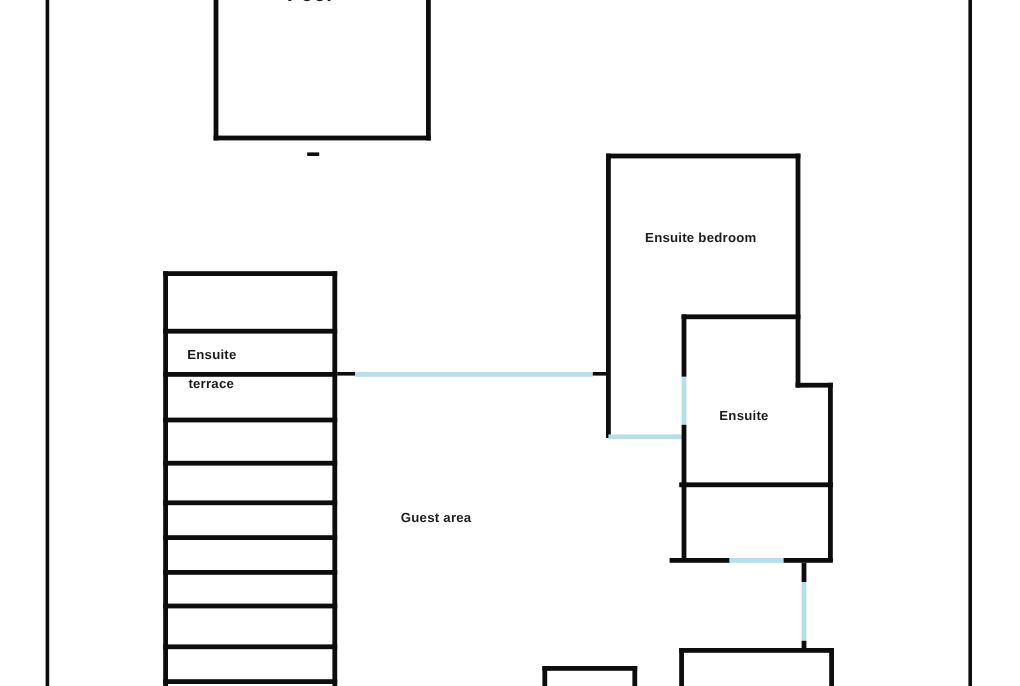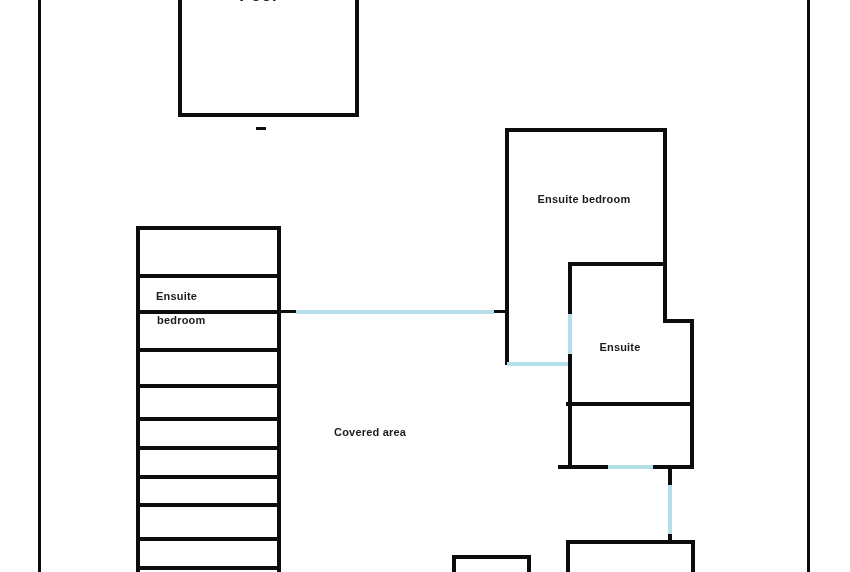--- a/index.html
+++ b/index.html
@@ -60,27 +60,27 @@
   <div class="wall" style="left:136px; top:310px; width:145px; height:4px;"></div>
   <div class="wall" style="left:136px; top:348px; width:145px; height:4px;"></div>
   <div class="wall" style="left:136px; top:384px; width:145px; height:4px;"></div>
   <div class="wall" style="left:136px; top:417px; width:145px; height:4px;"></div>
   <div class="wall" style="left:136px; top:446px; width:145px; height:4px;"></div>
   <div class="wall" style="left:136px; top:475px; width:145px; height:4px;"></div>
   <div class="wall" style="left:136px; top:503px; width:145px; height:4px;"></div>
   <div class="wall" style="left:136px; top:537px; width:145px; height:4px;"></div>
   <div class="wall" style="left:136px; top:566px; width:145px; height:4px;"></div>
   <div class="room-label" style="left:156px; top:290px;">Ensuite</div>
-  <div class="room-label" style="left:157px; top:314px;">bedroom</div>
+  <div class="room-label" style="left:157px; top:314px;">terrace</div>
 
   <div class="wall" style="left:281px; top:310px; width:15px; height:3px;"></div>
   <div class="door" style="left:296px; top:310px; width:198px; height:4px;"></div>
   <div class="wall" style="left:494px; top:310px; width:13px; height:3px;"></div>
 
-  <div class="room-label" style="left:334px; top:426px;">Covered area</div>
+  <div class="room-label" style="left:334px; top:426px;">Guest area</div>
 
   <div class="wall" style="left:505px; top:128px; width:162px; height:4px;"></div>
   <div class="wall" style="left:505px; top:128px; width:4px; height:237px;"></div>
   <div class="wall" style="left:663px; top:128px; width:4px; height:195px;"></div>
   <div class="room-label centered" style="left:504px; top:193px; width:160px;">Ensuite bedroom</div>
 
   <div class="door" style="left:507px; top:362px; width:63px; height:4px;"></div>
 
   <div class="wall" style="left:568px; top:262px; width:99px; height:4px;"></div>
   <div class="wall" style="left:568px; top:262px; width:4px; height:52px;"></div>

